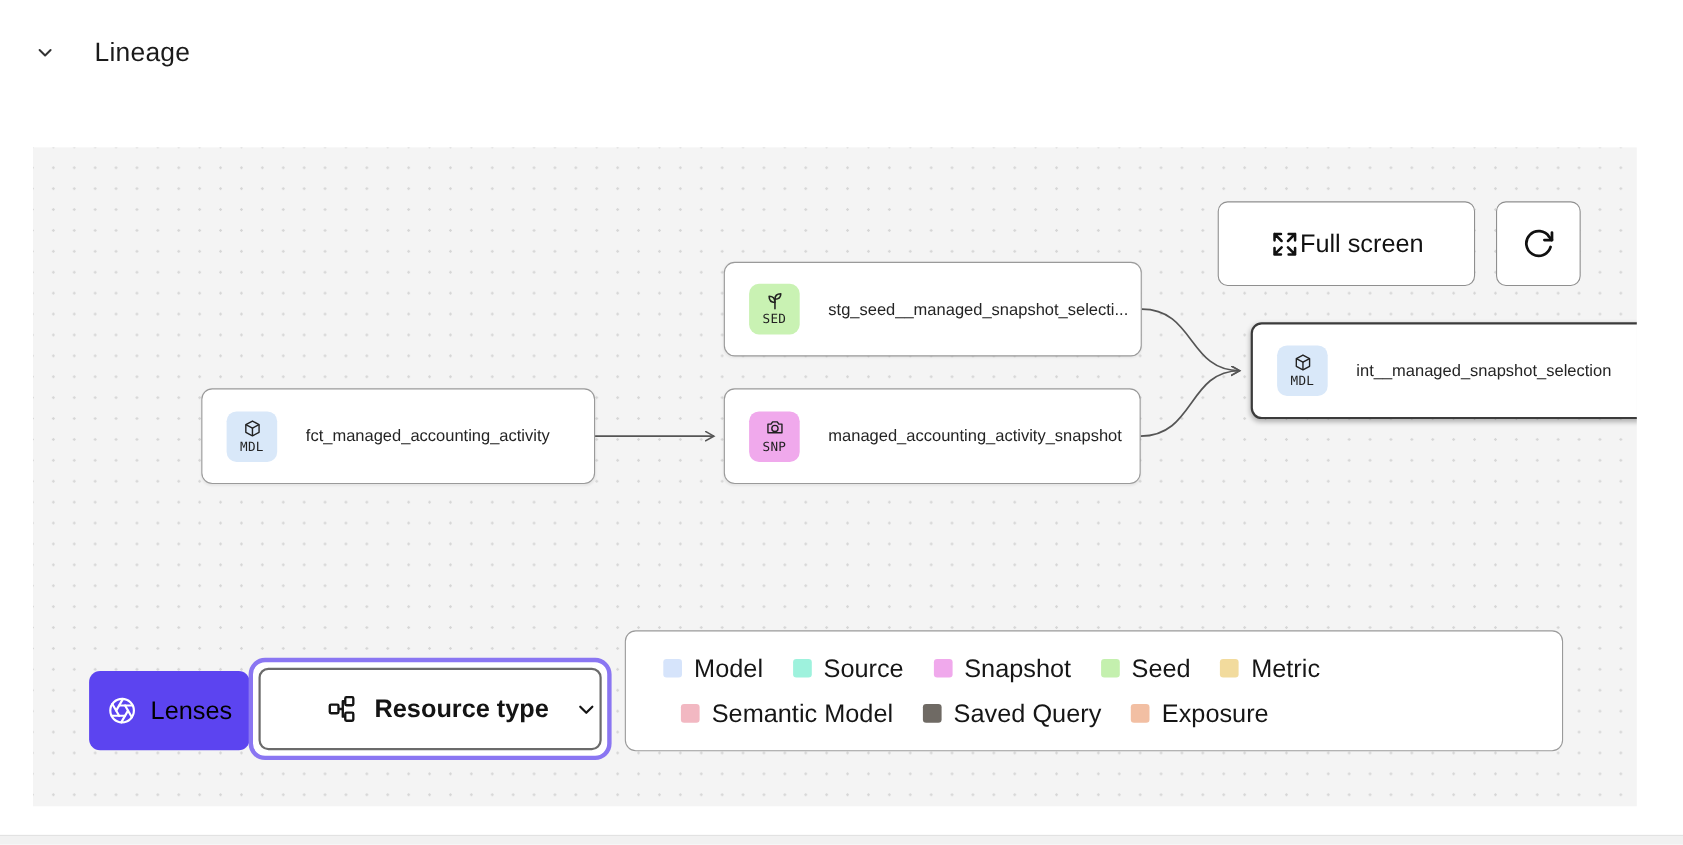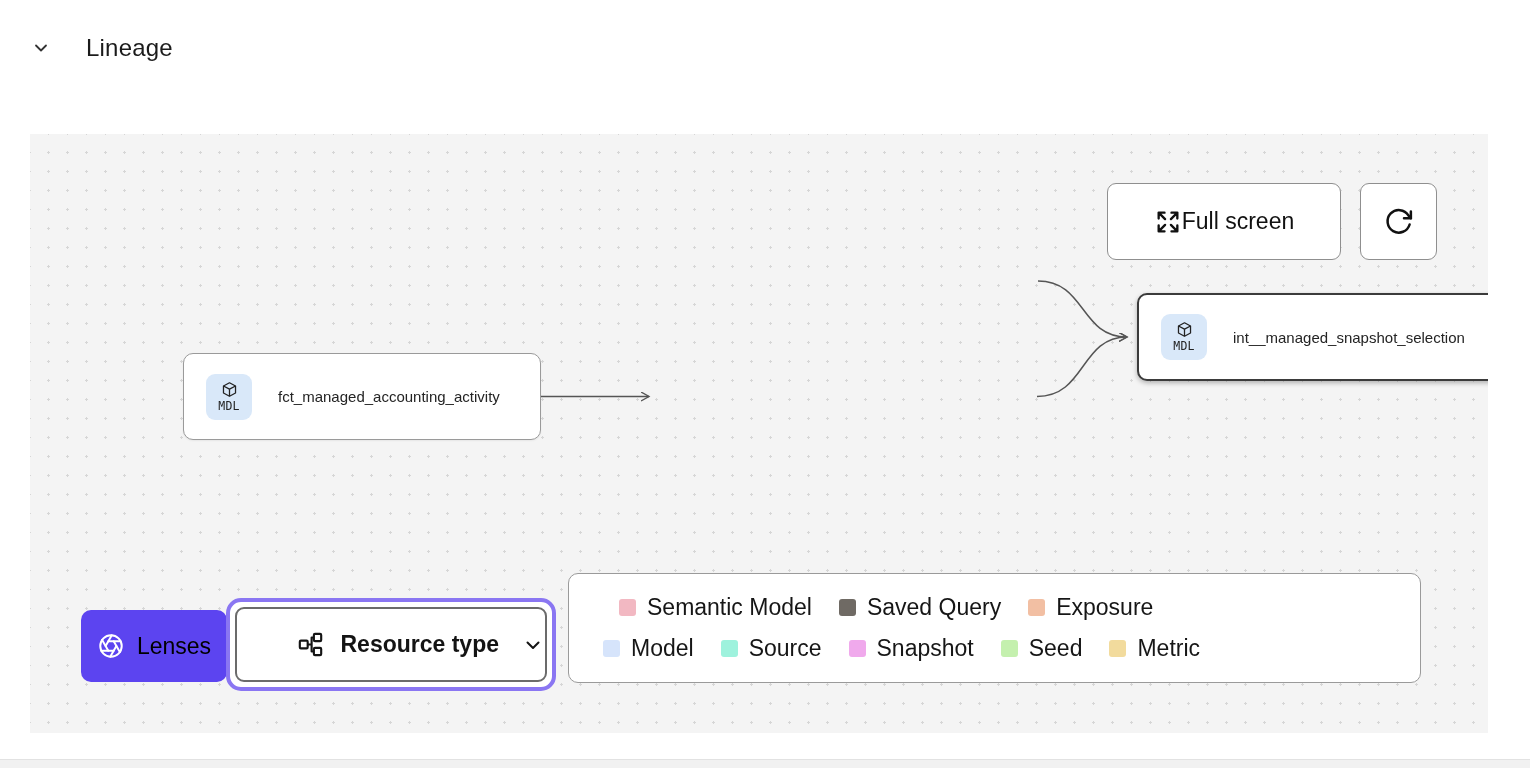--- a/index.html
+++ b/index.html
@@ -108,33 +108,54 @@
 
   <button class="tool-btn refresh-btn">
     <span>
       <svg width="30" height="30" viewBox="0 0 24 24" fill="none" stroke="#111" stroke-width="2" stroke-linecap="round" stroke-linejoin="round">
         <polyline points="21.5 3.5 21.5 9 16 9"></polyline>
         <path d="M20.5 14 a 9 9 0 1 1 -1 -7.3 L 21.5 9"></path>
       </svg>
     </span>
   </button>
 
+  <div class="node node-seed">
+    <div class="badge" style="background-color: rgb(201, 242, 179);">
+      <svg width="17" height="17" viewBox="0 0 24 24" fill="none" stroke="#222" stroke-width="2" stroke-linecap="round" stroke-linejoin="round">
+        <path d="M12 22 V 10"></path>
+        <path d="M12 14 C 7 14, 4.5 11.5, 4.5 6 C 9.5 6, 12 8.5, 12 14 Z"></path>
+        <path d="M12 10 C 12 5.5, 14.5 3, 19.5 3 C 19.5 8, 17 10, 12 10 Z"></path>
+      </svg>
+      <span class="badge-code">SED</span>
+    </div>
+    <span class="node-label">stg_seed__managed_snapshot_selecti...</span>
+  </div>
 
   <div class="node node-fct">
     <div class="badge" style="background-color: rgb(217, 232, 249);">
       <svg width="17" height="17" viewBox="0 0 24 24" fill="none" stroke="#222" stroke-width="1.8" stroke-linejoin="round">
         <path d="M12 2.5 L20.5 7 V17 L12 21.5 L3.5 17 V7 Z"></path>
         <path d="M3.5 7 L12 11.5 L20.5 7"></path>
         <path d="M12 11.5 V21.5"></path>
       </svg>
       <span class="badge-code">MDL</span>
     </div>
     <span class="node-label">fct_managed_accounting_activity</span>
   </div>
 
+  <div class="node node-snp">
+    <div class="badge" style="background-color: rgb(240, 169, 236);">
+      <svg width="17" height="17" viewBox="0 0 24 24" fill="none" stroke="#222" stroke-width="1.8" stroke-linecap="round" stroke-linejoin="round">
+        <path d="M3 8 h4 l2-3 h6 l2 3 h4 v11 H3 Z" transform="translate(0,-1.5)"></path>
+        <circle cx="12" cy="12" r="4"></circle>
+      </svg>
+      <span class="badge-code">SNP</span>
+    </div>
+    <span class="node-label">managed_accounting_activity_snapshot</span>
+  </div>
 
   <div class="node node-int selected">
     <div class="badge" style="background-color: rgb(217, 232, 249);">
       <svg width="17" height="17" viewBox="0 0 24 24" fill="none" stroke="#222" stroke-width="1.8" stroke-linejoin="round">
         <path d="M12 2.5 L20.5 7 V17 L12 21.5 L3.5 17 V7 Z"></path>
         <path d="M3.5 7 L12 11.5 L20.5 7"></path>
         <path d="M12 11.5 V21.5"></path>
       </svg>
       <span class="badge-code">MDL</span>
     </div>
@@ -171,51 +192,51 @@
     <span>Resource type</span>
     <span class="rt-chevron">
       <svg width="24" height="24" viewBox="0 0 24 24">
           <polyline points="6.5,9.5 12,15 17.5,9.5" fill="none" stroke="#141414" stroke-width="2" stroke-linecap="round" stroke-linejoin="round"></polyline>
         </svg>
     </span>
   </div>
 </div>
 
 <div class="legend">
+  <div class="legend-row r1">
+    <span class="legend-item">
+      <span class="swatch" style="background-color: rgb(214, 228, 251);"></span>
+      <span>Model</span>
+    </span>
+    <span class="legend-item">
+      <span class="swatch" style="background-color: rgb(158, 242, 221);"></span>
+      <span>Source</span>
+    </span>
+    <span class="legend-item">
+      <span class="swatch" style="background-color: rgb(240, 169, 236);"></span>
+      <span>Snapshot</span>
+    </span>
+    <span class="legend-item">
+      <span class="swatch" style="background-color: rgb(196, 240, 174);"></span>
+      <span>Seed</span>
+    </span>
+    <span class="legend-item">
+      <span class="swatch" style="background-color: rgb(242, 219, 157);"></span>
+      <span>Metric</span>
+    </span>
+  </div>
   <div class="legend-row r2">
     <span class="legend-item">
       <span class="swatch" style="background-color: rgb(242, 184, 194);"></span>
       <span>Semantic Model</span>
     </span>
     <span class="legend-item">
       <span class="swatch" style="background-color: rgb(111, 106, 100);"></span>
       <span>Saved Query</span>
     </span>
     <span class="legend-item">
       <span class="swatch" style="background-color: rgb(242, 191, 163);"></span>
       <span>Exposure</span>
     </span>
   </div>
-  <div class="legend-row r1">
-    <span class="legend-item">
-      <span class="swatch" style="background-color: rgb(214, 228, 251);"></span>
-      <span>Model</span>
-    </span>
-    <span class="legend-item">
-      <span class="swatch" style="background-color: rgb(158, 242, 221);"></span>
-      <span>Source</span>
-    </span>
-    <span class="legend-item">
-      <span class="swatch" style="background-color: rgb(240, 169, 236);"></span>
-      <span>Snapshot</span>
-    </span>
-    <span class="legend-item">
-      <span class="swatch" style="background-color: rgb(196, 240, 174);"></span>
-      <span>Seed</span>
-    </span>
-    <span class="legend-item">
-      <span class="swatch" style="background-color: rgb(242, 219, 157);"></span>
-      <span>Metric</span>
-    </span>
-  </div>
 </div>
 
 <div class="bottom-strip"></div>
 
 </body></html>

